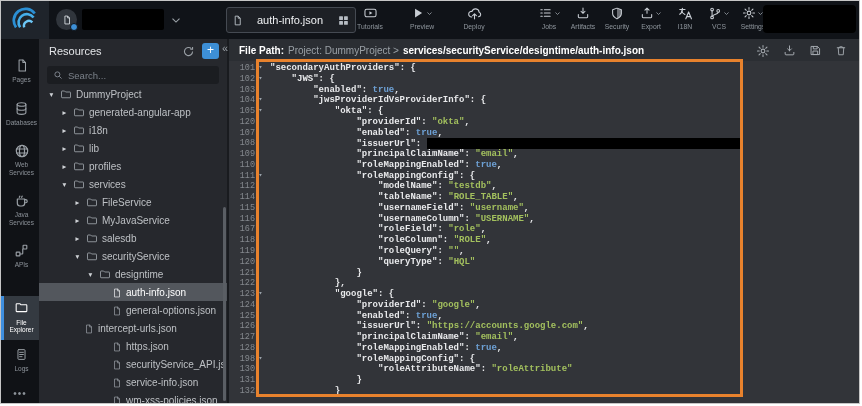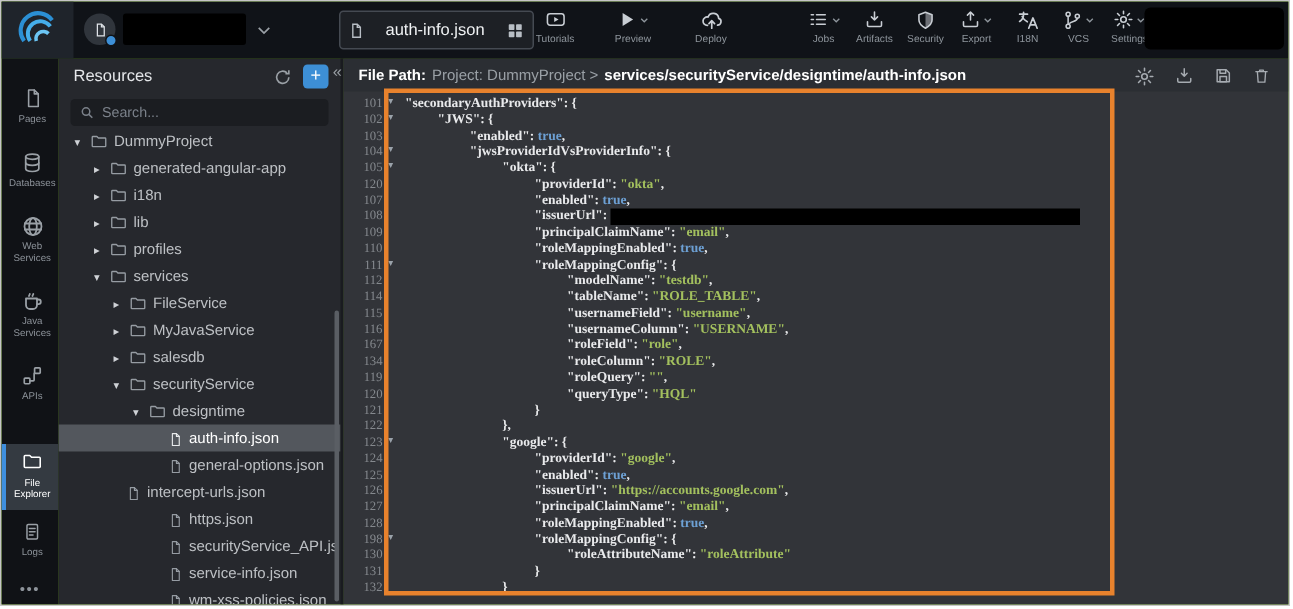--- a/index.html
+++ b/index.html
@@ -1,18 +1,18 @@
 <!DOCTYPE html>
 <html><head>
 <meta charset="utf-8">
 <style>
   * { margin:0; padding:0; box-sizing:border-box; }
   body { background:#fff; font-family:"Liberation Sans", sans-serif; }
   .screen { position:relative; width:860px; height:404px; border:1px solid #c6c6c6;
-            background:#4d7c0f; overflow:hidden; }
+            background:#fca5a5; overflow:hidden; }
 
   
   .topbar { position:absolute; left:0; top:0; width:100%; height:38px; background:#101318; z-index:20; }
   .logo-box { position:absolute; left:0; top:0; width:48px; height:38px; background:#1f242b;
               display:flex; align-items:center; justify-content:center; cursor:pointer; }
   .proj-chip { position:absolute; left:55px; top:8px; display:flex; align-items:center; gap:5px; }
   .proj-circle { width:21px; height:21px; border-radius:50%; background:#30353c; position:relative;
                  display:flex; align-items:center; justify-content:center; color:#dfe3e8; }
   .proj-badge { position:absolute; right:-1px; bottom:-1px; width:8px; height:8px; border-radius:50%;
                 background:#3d8fd6; border:1px solid #101318; }
@@ -74,21 +74,21 @@
   
   .main { flex:1; position:relative; background:#323439; overflow:hidden; }
   .pathbar { height:22px; background:#2b2e33; display:flex; align-items:center; padding:0 10px; gap:4px; }
   .pb-prefix { color:#fff; font-size:10px; font-weight:bold; }
   .pb-project { color:#9aa0a6; font-size:10px; }
   .pb-path { color:#fff; font-size:10px; font-weight:bold; flex:1; white-space:nowrap; overflow:hidden; }
   .pb-actions { display:flex; align-items:center; gap:13px; padding-right:2px; }
   .pb-btn { color:#a6abb1; cursor:pointer; height:13px; }
 
   .editor { position:absolute; left:0; right:0; top:22px; bottom:0; padding-top:2px;
-            font-family:Liberation Serif, serif; overflow:hidden; cursor:text; }
+            font-family:Liberation Mono, monospace; overflow:hidden; cursor:text; }
   .cl { height:10.78px; line-height:10.78px; display:flex; white-space:pre; }
   .ln { width:26px; text-align:right; color:#85898e; font-size:8.5px; flex-shrink:0; }
   .fold { width:11px; text-align:center; color:#9aa2aa; font-size:6.5px; flex-shrink:0; cursor:pointer; }
   .code { font-size:9px; font-weight:bold; color:#e9eaec; }
   .tk { color:#e9eaec; } .tp { color:#e9eaec; }
   .ts { color:#a3c05e; } .tb { color:#6da0d4; }
   .redact-inline { display:inline-block; width:313px; height:11px; background:#000; vertical-align:middle; }
 
   .orange-box { position:absolute; left:27px; top:20px; width:487px; height:338px;
                 border:3px solid #e8822d; z-index:10; pointer-events:none; }
@@ -661,21 +661,21 @@
     <span class="ln">116</span>
     <span class="fold"></span>
     <span class="code" style="padding-left:112.0px"><span class="tk">"usernameColumn"</span><span class="tp">: </span><span class="ts">"USERNAME"</span><span class="tp">,</span></span>
   </div>
           <div class="cl">
     <span class="ln">167</span>
     <span class="fold"></span>
     <span class="code" style="padding-left:112.0px"><span class="tk">"roleField"</span><span class="tp">: </span><span class="ts">"role"</span><span class="tp">,</span></span>
   </div>
           <div class="cl">
-    <span class="ln">134</span>
+    <span class="ln">118</span>
     <span class="fold"></span>
     <span class="code" style="padding-left:112.0px"><span class="tk">"roleColumn"</span><span class="tp">: </span><span class="ts">"ROLE"</span><span class="tp">,</span></span>
   </div>
           <div class="cl">
     <span class="ln">119</span>
     <span class="fold"></span>
     <span class="code" style="padding-left:112.0px"><span class="tk">"roleQuery"</span><span class="tp">: </span><span class="ts">""</span><span class="tp">,</span></span>
   </div>
           <div class="cl">
     <span class="ln">120</span>

